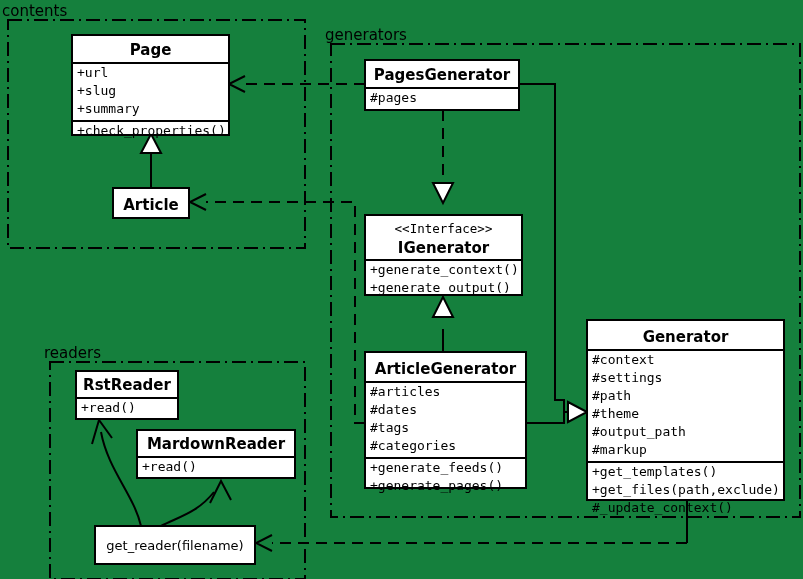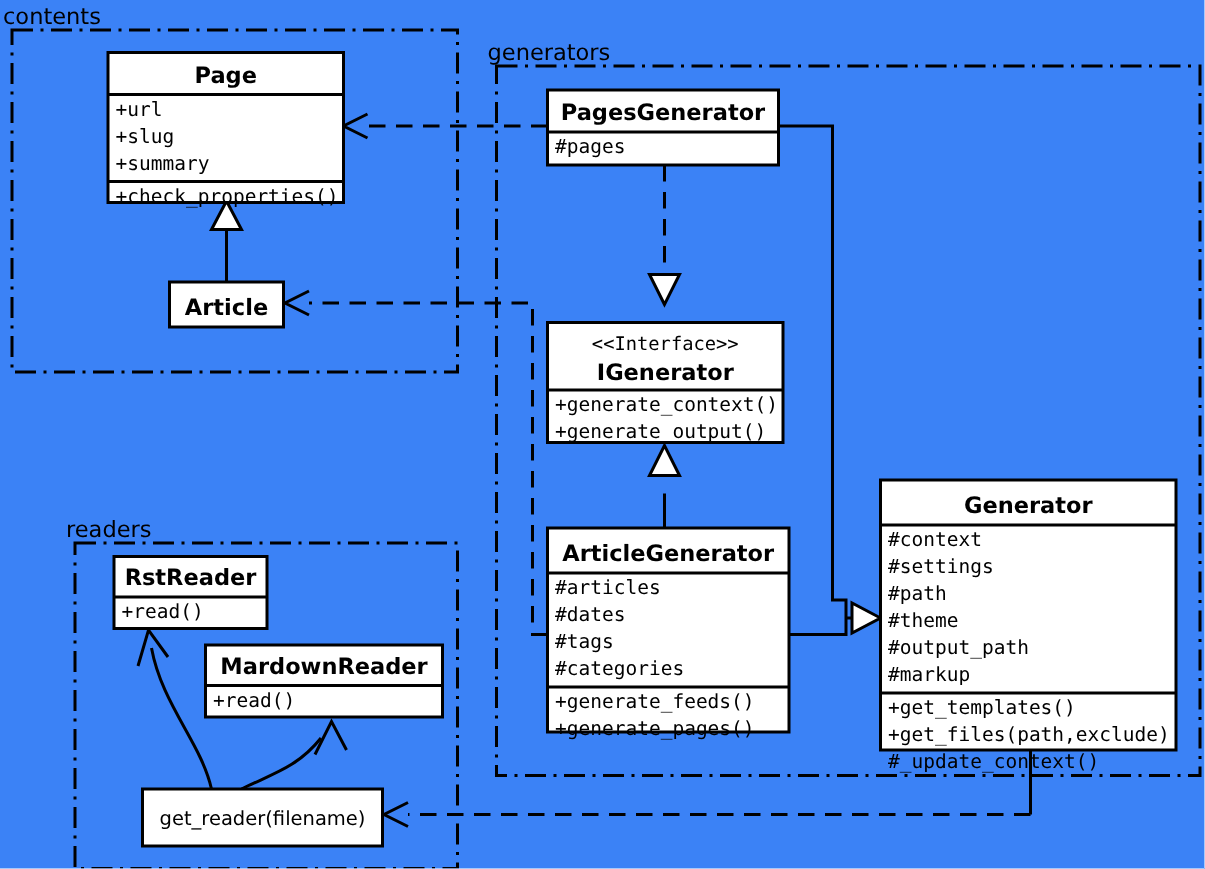--- a/index.html
+++ b/index.html
@@ -4,21 +4,21 @@
 <style>
   html, body {
     margin: 0;
     padding: 0;
     background: #ffffff;
   }
   #diagram-root {
     position: relative;
     width: 803px;
     height: 579px;
-    background: #3b82f6;
+    background: #15803d;
     font-family: "DejaVu Sans", sans-serif;
     overflow: hidden;
   }
   svg.layer {
     position: absolute;
     left: 0;
     top: 0;
     width: 803px;
     height: 579px;
   }

